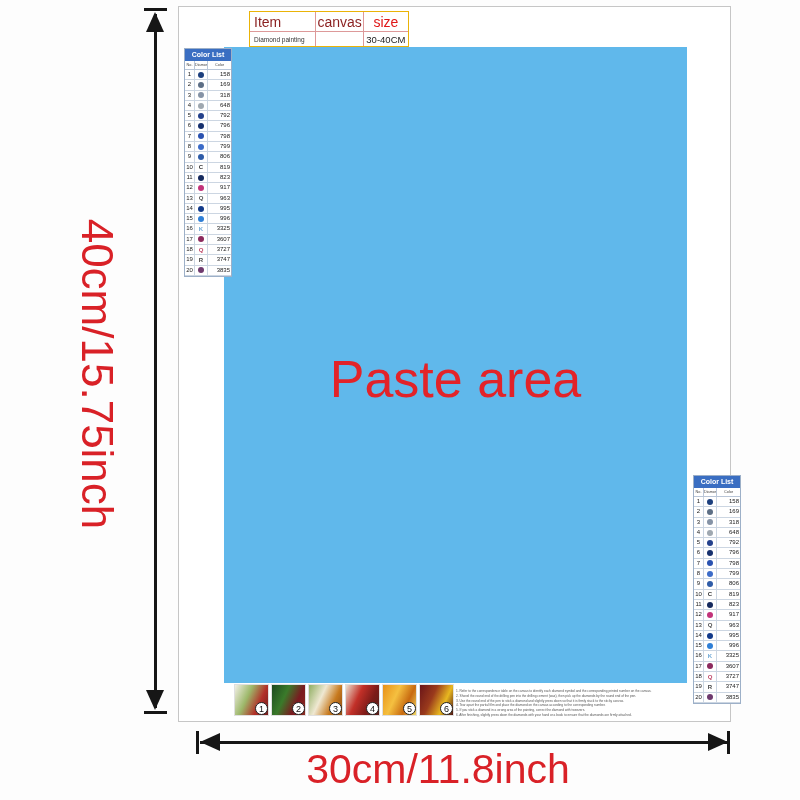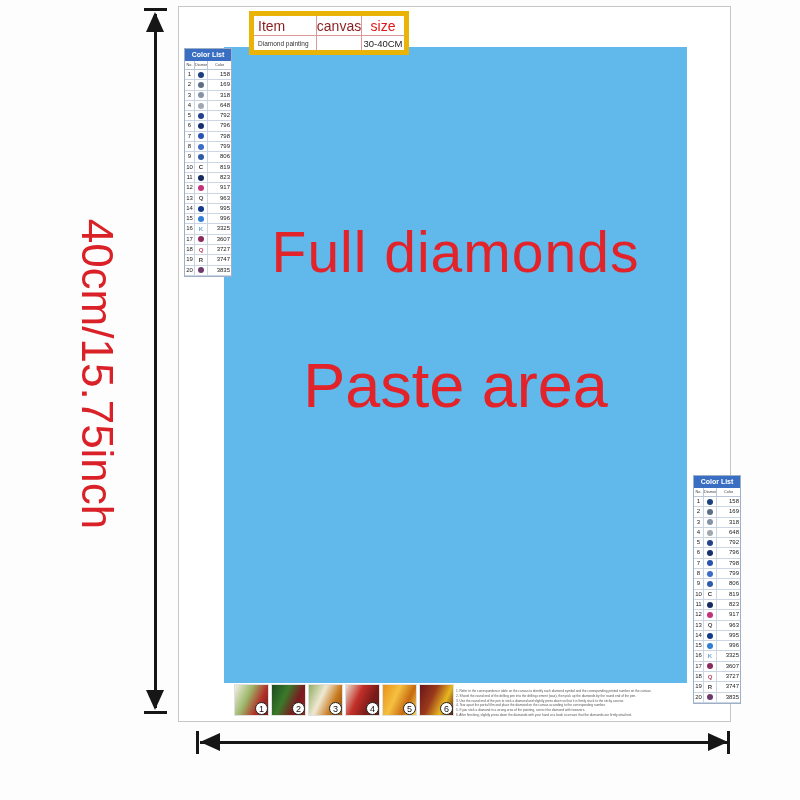--- a/index.html
+++ b/index.html
@@ -3,38 +3,38 @@
 <meta charset="utf-8">
 <style>
   html,body{margin:0;padding:0;background:#fdfdfd;}
   .stage{position:relative;width:800px;height:800px;background:#fdfdfd;overflow:hidden;
          font-family:"Liberation Sans",sans-serif;}
   
   .sheet{position:absolute;left:178px;top:6px;width:553px;height:716px;background:#ffffff;
          border:1px solid #c6c6c6;box-sizing:border-box;}
   
   .item-table{position:absolute;left:70px;top:4px;width:160px;background:#fff;
-              border:5px solid #eab308; box-sizing:border-box;z-index:4;}
+              border:1px solid #eab308; box-sizing:border-box;z-index:4;}
   .it-row{display:flex;}
   .it-row.hdr{height:19px;border-bottom:1px solid #d99;align-items:center;}
   .it-row.dat{height:14px;align-items:flex-end;}
   .it-cell{box-sizing:border-box;height:100%;display:flex;align-items:center;}
   .c1{width:42%;border-right:1px solid #d99;padding-left:4px;}
   .c2{width:30%;border-right:1px solid #d99;justify-content:center;}
   .c3{width:28%;justify-content:center;}
   .t-item,.t-number{font-size:14px;color:#8a1f1f;}
   .t-size{font-size:14px;color:#e01616;font-weight:normal;}
   .t-dp{font-size:6.5px;color:#333;}
   .t-range{font-size:9.5px;color:#222;}
   
   .blue-area{position:absolute;left:45px;top:40px;width:463px;height:636px;background:#60b8eb;}
   .full-d{position:absolute;top:172px;left:0;width:100%;text-align:center;
           font-size:57px;color:#e22329;letter-spacing:1px;}
   .paste-a{position:absolute;top:302px;left:0;width:100%;text-align:center;
-           font-size:63px;color:#e22329;}
+           font-size:52px;color:#e22329;}
   
   .color-list{position:absolute;width:48px;background:#fff;border:1px solid #9db0c8;
               box-sizing:border-box;z-index:5;}
   .cl-left{left:5px;top:41px;}
   .cl-right{left:514px;top:468px;}
   .cl-title{height:12px;background:#3a6ec2;color:#fff;font-size:7px;line-height:12px;
             text-align:center;font-weight:bold;}
   .cl-headers{display:flex;height:8px;font-size:3.8px;color:#444;border-bottom:1px solid #b9c6d8;
               align-items:center;}
   .cl-h-no{width:9px;text-align:center;border-right:1px solid #b9c6d8;height:100%;line-height:8px;}
@@ -92,21 +92,20 @@
         <div class="it-cell c3 t-size">size</div>
       </div>
       <div class="it-row dat">
         <div class="it-cell c1 t-dp">Diamond painting</div>
         <div class="it-cell c2"></div>
         <div class="it-cell c3 t-range">30-40CM</div>
       </div>
     </div>
 
     <div class="blue-area">
-      <div class="full-d">Full diamonds</div>
       <div class="paste-a">Paste area</div>
     </div>
 
     <div class="color-list cl-left">
       <div class="cl-title">Color List</div>
       <div class="cl-headers">
         <span class="cl-h-no">No.</span>
         <span class="cl-h-sym">Diamond</span>
         <span class="cl-h-col">Color</span>
       </div>
@@ -421,14 +420,15 @@
   <div class="arrow-part v-line"></div>
   <div class="tri v-head-down"></div>
   <div class="arrow-part v-cap-bot"></div>
   <div class="h-label">40cm/15.75inch</div>
 
   <div class="arrow-part h-cap-left"></div>
   <div class="tri h-head-left"></div>
   <div class="arrow-part h-line"></div>
   <div class="tri h-head-right"></div>
   <div class="arrow-part h-cap-right"></div>
+  <div class="w-label">30cm/11.8inch</div>
 
 </div>
 
 </body></html>

